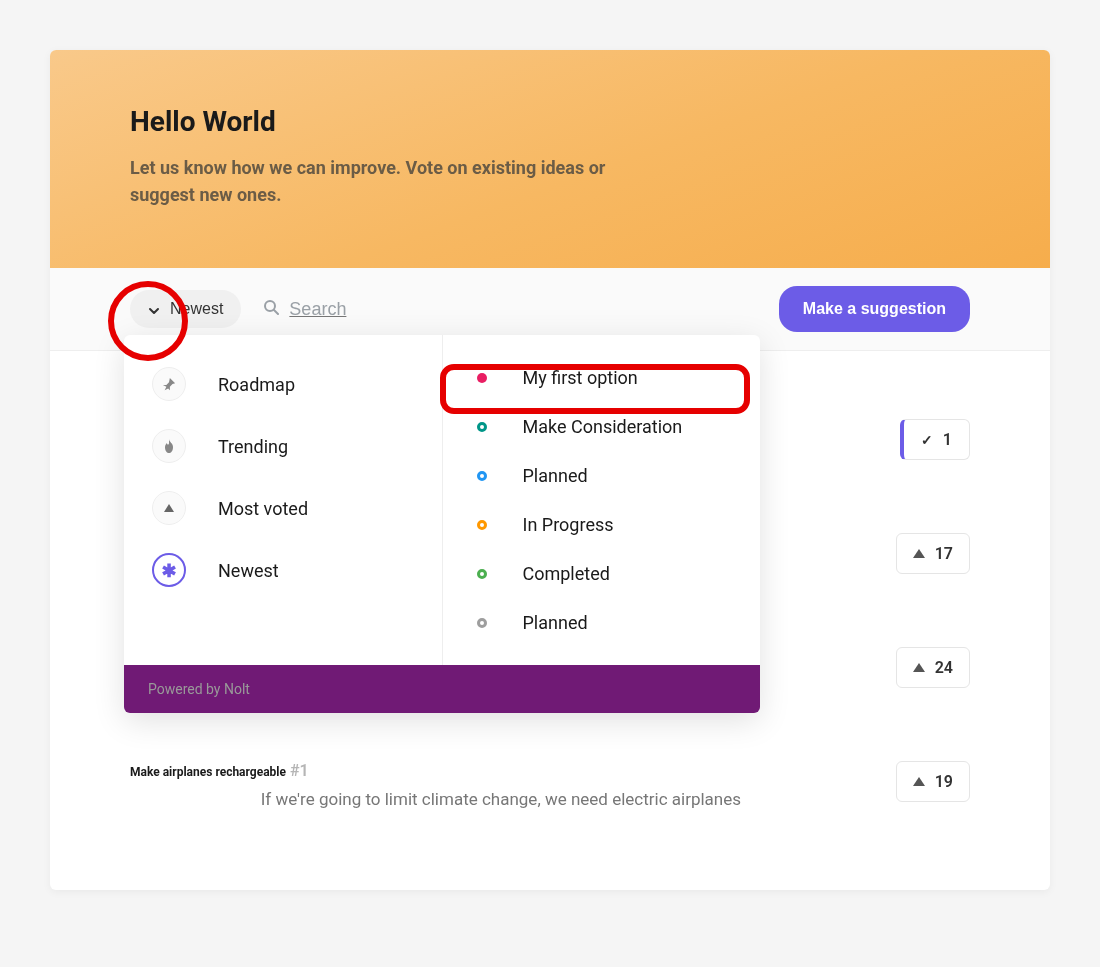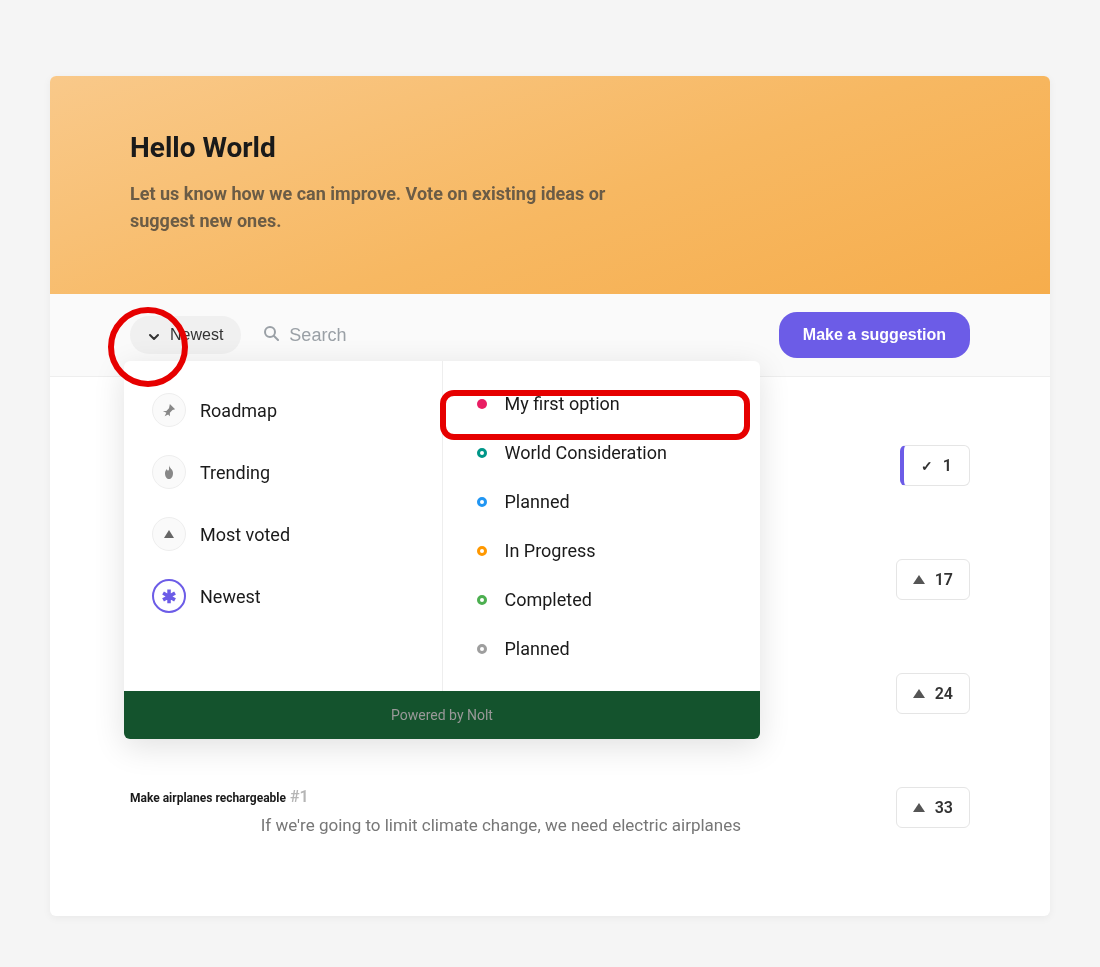--- a/index.html
+++ b/index.html
@@ -18,21 +18,20 @@
       background: #fff;
       border-radius: 6px;
       box-shadow: 0 2px 8px rgba(0,0,0,0.05);
       overflow: visible;
       position: relative;
     }
     .hero {
       background: linear-gradient(160deg, #f9c98a 0%, #f7b862 55%, #f6ad4c 100%);
       padding: 55px 80px 60px 80px;
       border-radius: 6px 6px 0 0;
-      margin-top: 26px;
     }
     .hero-title {
       font-size: 28px;
       font-weight: 700;
       color: #1a1a1a;
       margin-bottom: 16px;
     }
     .hero-subtitle {
       font-size: 18px;
       color: #6b5c46;
@@ -65,20 +64,21 @@
       height: 12px;
       display: inline-block;
     }
     .search-wrap {
       display: flex;
       align-items: center;
       gap: 10px;
       color: #777;
       flex: 1;
       padding-left: 6px;
+      text-decoration: underline;
     }
     .search-input {
       border: none;
       background: transparent;
       font-size: 18px;
       color: #333;
       outline: none;
       width: 200px;
     }
     .search-input::placeholder { color: #9aa0a6; }
@@ -169,21 +169,21 @@
     .dropdown-col {
       flex: 1;
       padding: 18px 0;
     }
     .dropdown-col.left {
       border-right: 1px solid #eee;
     }
     .dd-item {
       display: flex;
       align-items: center;
-      gap: 14px;
+      gap: 32px;
       padding: 14px 28px;
       font-size: 18px;
       color: #1a1a1a;
       cursor: pointer;
     }
     .dd-icon-wrap {
       width: 34px;
       height: 34px;
       border-radius: 50%;
       background: #fafafa;
@@ -206,25 +206,24 @@
     }
     .dd-status-ring {
       width: 10px; height: 10px; border-radius: 50%;
       border: 3px solid;
       flex-shrink: 0;
       margin-left: 6px;
       margin-right: 4px;
       box-sizing: border-box;
     }
     .dropdown-footer {
-      background: #14532d;
+      background: #701a75;
       padding: 16px 24px;
       font-size: 14px;
       color: #999;
-      text-align: center;
     }
     
     .highlight-circle {
       position: absolute;
       border: 6px solid #e60000;
       border-radius: 50%;
       pointer-events: none;
       z-index: 30;
     }
     .highlight-box {
@@ -312,21 +311,21 @@
             <span>Newest</span>
           </div>
         </div>
         <div class="dropdown-col">
           <div class="dd-item">
             <span class="dd-status-dot" style="background:#e91e63"></span>
             <span>My first option</span>
           </div>
           <div class="dd-item">
             <span class="dd-status-ring" style="border-color:#009688"></span>
-            <span>World Consideration</span>
+            <span>Make Consideration</span>
           </div>
           <div class="dd-item">
             <span class="dd-status-ring" style="border-color:#2196f3"></span>
             <span>Planned</span>
           </div>
           <div class="dd-item">
             <span class="dd-status-ring" style="border-color:#ff9800"></span>
             <span>In Progress</span>
           </div>
           <div class="dd-item">
@@ -371,21 +370,21 @@
       <div class="suggestion-row">
         <div class="suggestion-body">
           <div>
             <span class="suggestion-title">Make airplanes rechargeable</span>
             <span class="suggestion-id">#1</span>
           </div>
           <p class="suggestion-desc">If we're going to limit climate change, we need electric airplanes</p>
         </div>
         <div class="vote-box">
           <span class="vote-icon-up"></span>
-          <span>33</span>
+          <span>19</span>
         </div>
       </div>
 
     </div>
 
   </div>
 
   <div class="highlight-circle" style="top:231px; left:58px; width:80px; height:80px;"></div>
   <div class="highlight-box" style="top:314px; left:390px; width:310px; height:50px;"></div>
 

